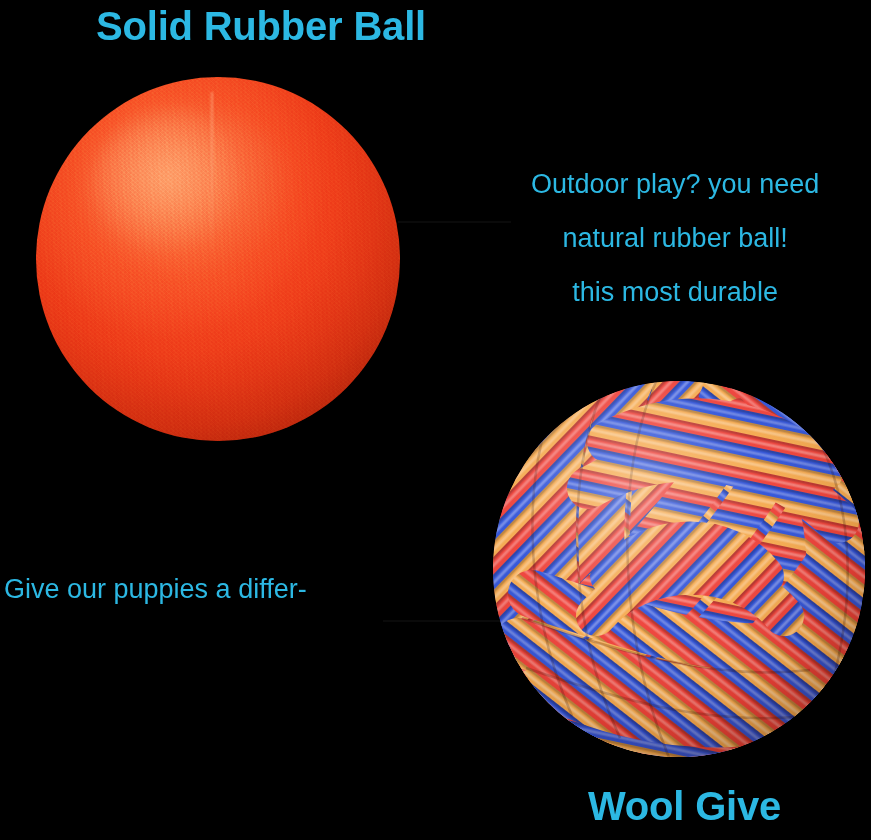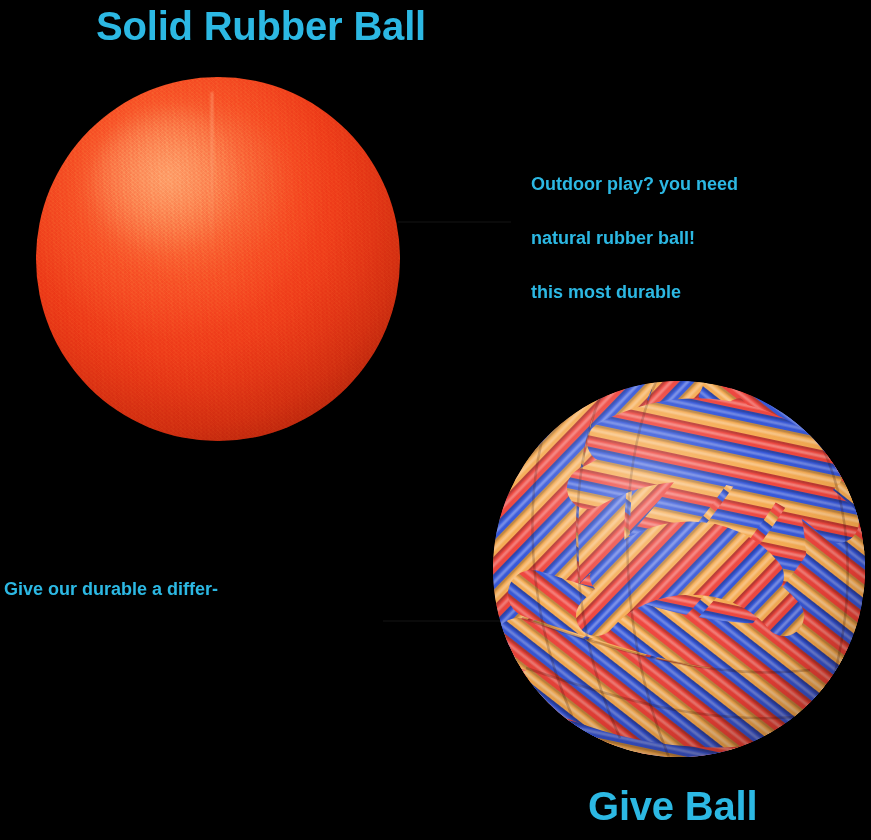--- a/index.html
+++ b/index.html
@@ -26,24 +26,25 @@
     white-space: nowrap;
     line-height: 1;
   }
   #title-solid-rubber-ball { left: 96px;  top: 6px; }
   #title-wool-ball         { left: 588px; top: 786px; }
 
   
   .callout {
     position: absolute;
     color: #2CB8E3;
-    font-size: 18px;
-    font-weight: 700;
+    font-size: 27px;
+    font-weight: 400;
     line-height: 54px;
     white-space: nowrap;
+    text-align: center;
   }
   #callout-rubber { left: 531px; top: 157px; }
   #callout-wool   { left: 4px;   top: 562px; }
 
   
   .leader-line {
     position: absolute;
     height: 0;
     border-top: 2px solid #0a0a0a;
   }
@@ -130,21 +131,21 @@
 
   <div class="leader-line" id="leader-rubber"></div>
 
   <div class="callout" id="callout-rubber">
     <div>Outdoor play?  you need</div>
     <div>natural rubber ball!</div>
     <div>this most durable</div>
   </div>
 
   <div class="callout" id="callout-wool">
-    <div>Give our durable a differ-</div>
+    <div>Give our puppies a differ-</div>
   </div>
 
   <div class="leader-line" id="leader-wool"></div>
 
   <div id="wool-ball">
     <svg viewBox="0 0 374 378" xmlns="http://www.w3.org/2000/svg" aria-hidden="true">
       <defs>
 
         <clipPath id="knotClip">
           <ellipse cx="187" cy="189" rx="186" ry="188"></ellipse>
@@ -249,15 +250,15 @@
           <path d="M 318 20 C 388 92, 400 200, 364 340"></path>
           <path d="M 30 238 C 118 268, 218 302, 318 290"></path>
           <path d="M 34 288 C 122 318, 224 350, 326 334"></path>
         </g>
 
         <ellipse cx="187" cy="189" rx="186" ry="188" fill="url(#knotShade)"></ellipse>
       </g>
     </svg>
   </div>
 
-  <div class="heading" id="title-wool-ball">Give Ball</div>
+  <div class="heading" id="title-wool-ball">Wool Give</div>
 
 </div>
 
 </body></html>

